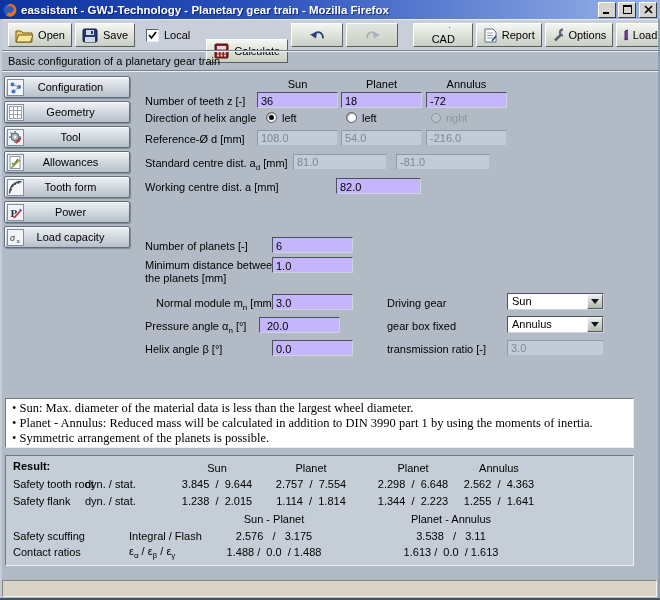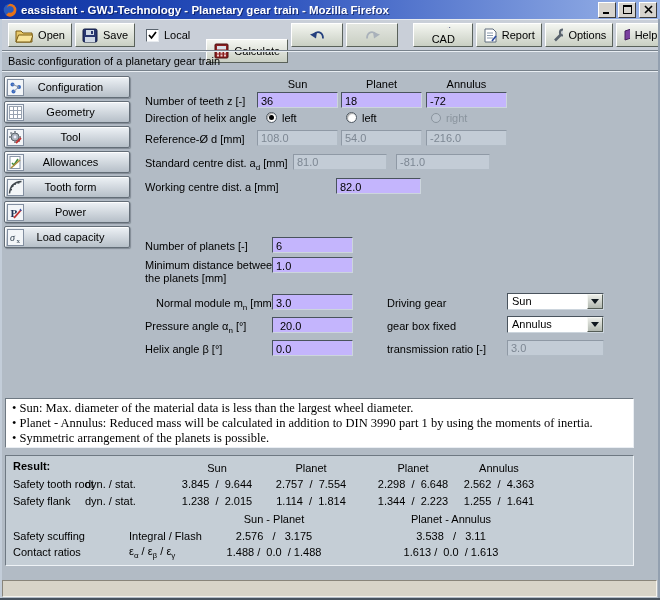--- a/index.html
+++ b/index.html
@@ -197,21 +197,21 @@
         <circle cx="11" cy="4.5" r="3" fill="none" stroke="#59636d" stroke-width="2.2"></circle>
         <rect x="10" y="3" width="5" height="3" fill="#c9cfd8"></rect>
       </svg>
       <span>Options</span>
     </button>
     <button class="tb-btn" style="width:48px;">
       <svg width="15" height="14">
         <path d="M2 3 L7.5 1.2 L13 3 V12 L7.5 10.2 L2 12 Z" fill="#7a3f9e" stroke="#46215f"></path>
         <line x1="7.5" y1="1.5" x2="7.5" y2="10" stroke="#e4d4f0"></line>
       </svg>
-      <span>Help</span>
+      <span>Load</span>
     </button>
   </div>
 
   <div class="hline" style="top:50px;"></div>
   <div class="page-header">Basic configuration of a planetary gear train</div>
   <div class="hline" style="top:70px;"></div>
 
   <div class="side-btn" style="top:76px;">
     <span class="side-icon">
       <svg width="15" height="15">
@@ -339,21 +339,21 @@
   <input class="fld" style="left: 272px; top: 294px; width: 81px;" value="3.0">
   <span class="lbl" style="left:387px;top:297px;">Driving gear</span>
   <span class="dd" style="left:507px;top:293px;">
     <span class="dd-val">Sun</span>
     <span class="dd-btn">
         <span class="tri"></span>
       </span>
   </span>
 
   <span class="lbl" style="left:145px;top:320px;"><span>Pressure angle α</span><sub>n</sub><span> [°]</span></span>
-  <input class="fld" style="left: 272px; top: 317px; width: 81px; padding-left: 7px;" value="20.0">
+  <input class="fld" style="left: 259px; top: 317px; width: 81px; padding-left: 7px;" value="20.0">
   <span class="lbl" style="left:387px;top:320px;">gear box fixed</span>
   <span class="dd" style="left:507px;top:316px;">
     <span class="dd-val">Annulus</span>
     <span class="dd-btn">
         <span class="tri"></span>
       </span>
   </span>
 
   <span class="lbl" style="left:145px;top:343px;">Helix angle β [°]</span>
   <input class="fld" style="left: 272px; top: 340px; width: 81px;" value="0.0">

